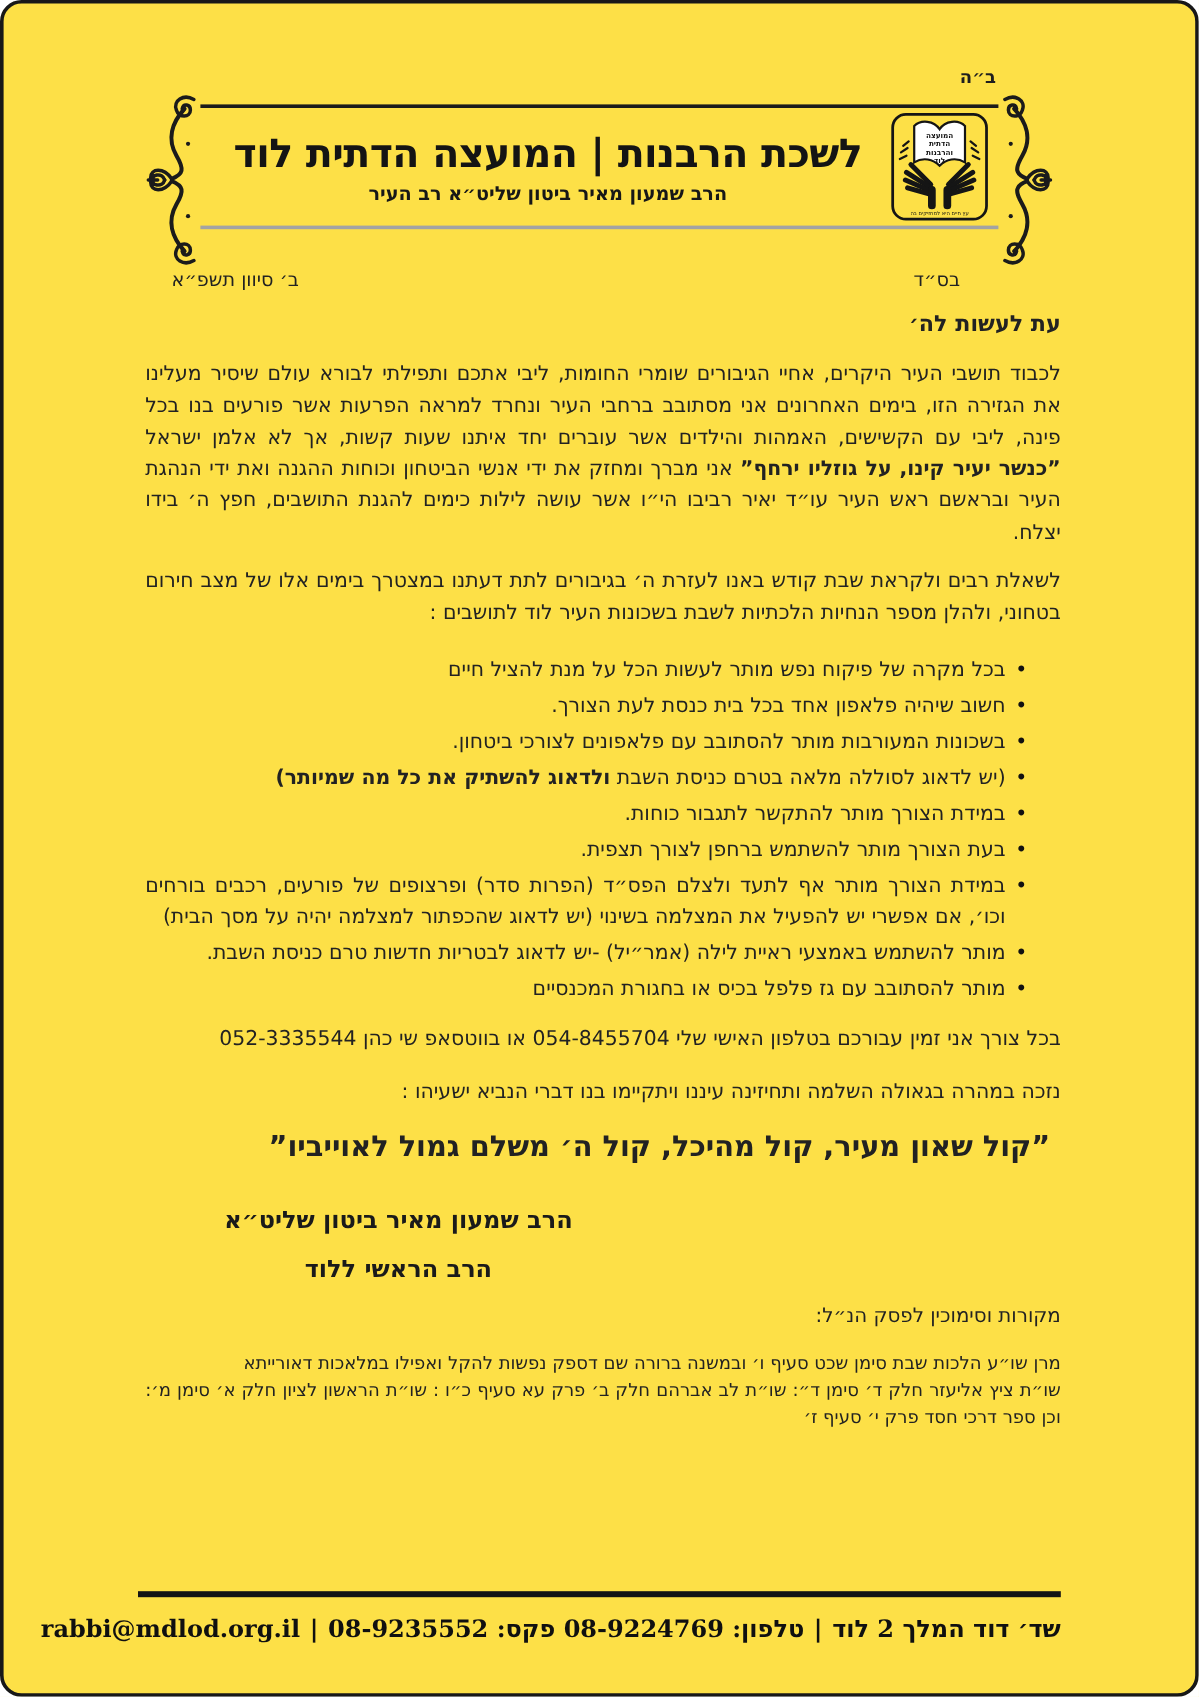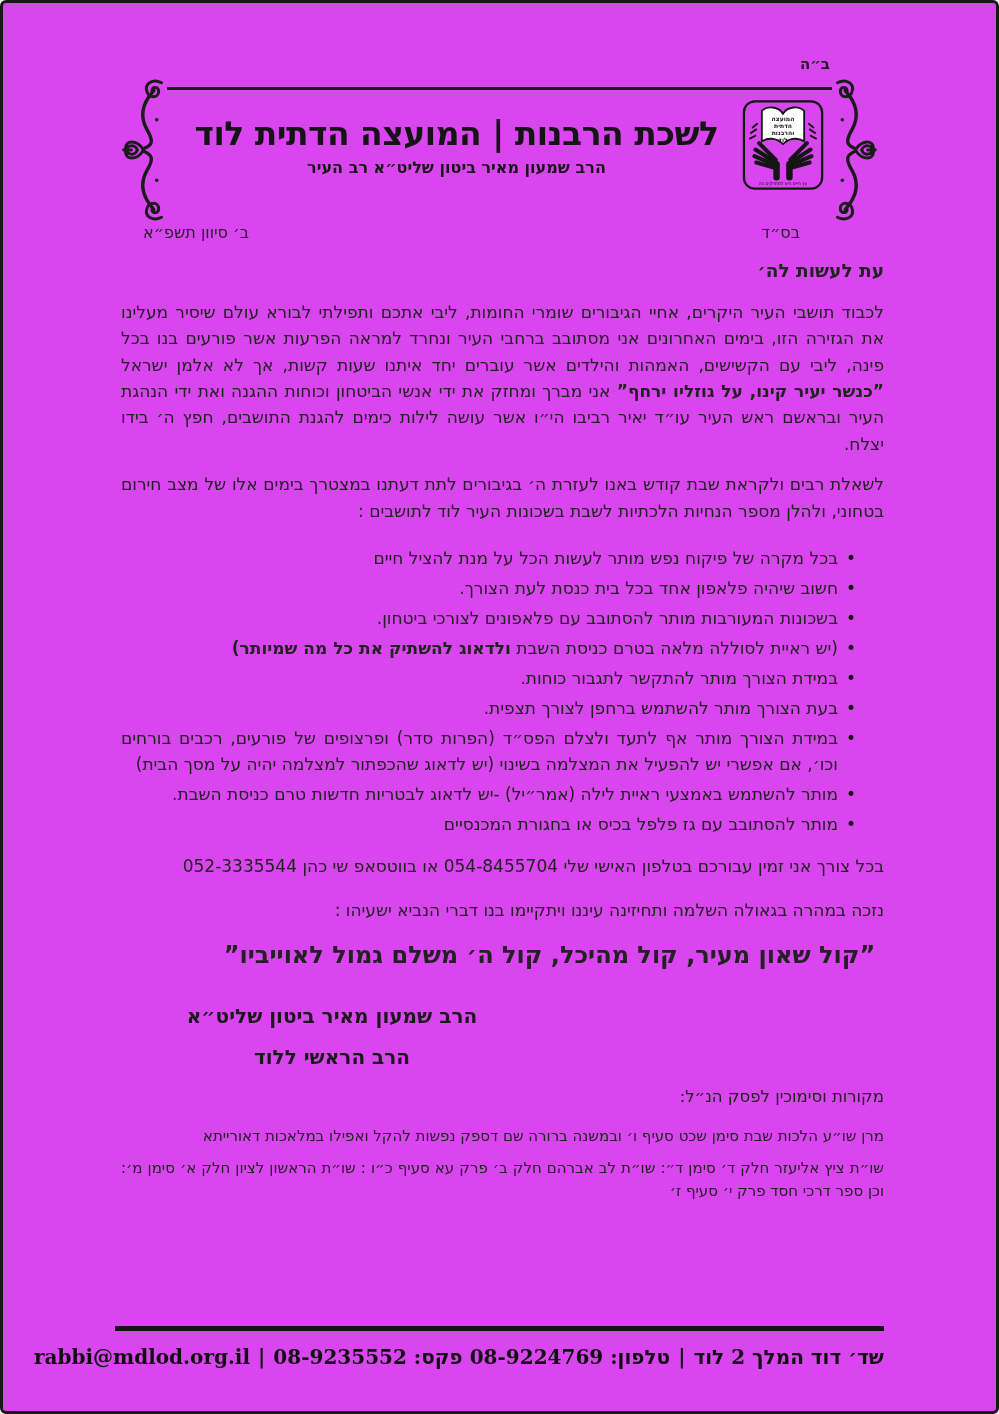--- a/index.html
+++ b/index.html
@@ -4,34 +4,34 @@
 <style>
   * { margin:0; padding:0; box-sizing:border-box; }
   html,body { background:#ffffff; }
   body {
     width:999px; height:1414px;
     font-family:"DejaVu Sans", sans-serif;
     color:#1e1e1e;
   }
   .page {
     position:relative; width:999px; height:1414px;
-    background:#d946ef; border:3px solid #181818; border-radius:6px;
+    background:#fde047; border:3px solid #181818; border-radius:18px;
     overflow:hidden;
   }
   .bh {
     position:absolute; top:52px; right:166px;
     font-size:15px; font-weight:bold; direction:rtl;
   }
   .header { position:relative; margin:84px 116px 0; height:118px; }
   .flourish { position:absolute; top:-10px; width:50px; height:146px; }
   .flourish.left  { left:2px; }
   .flourish.right { right:2px; transform:scaleX(-1); }
   .header-box {
-    margin:0 48px; height:116px;
-    border-top:3px solid #1b1b1b; border-bottom:3px solid #d946ef;
+    margin:0 48px; height:104px;
+    border-top:3px solid #1b1b1b; border-bottom:3px solid #a3a3a3;
     display:flex; direction:rtl; align-items:center; padding:5px 6px;
   }
   .logo { width:86px; height:92px; flex:0 0 auto; }
   .titles { flex:1; text-align:center; direction:rtl; }
   .title { font-size:33px; font-weight:bold; letter-spacing:-0.5px; color:#141414; }
   .subtitle { font-size:16px; font-weight:bold; margin-top:5px; color:#171717; }
 
   .content {
     direction:rtl; margin:0 118px; width:763px;
     font-size:17px; line-height:26.4px; text-align:right; color:#222;
@@ -60,21 +60,21 @@
     text-align:center; padding-left:94px;
   }
   .signature {
     margin:34px 392px 0 0; width:320px; text-align:center;
     font-weight:bold; font-size:20px; line-height:28px; color:#1a1a1a;
   }
   .signature div { margin-bottom:13px; }
   .sources-title { margin-top:4px; font-size:16.5px; }
   .source { font-size:15px; line-height:22.5px; text-align:justify; }
   .source1 { margin-top:14px; }
-  .source2 { margin-top:10px; }
+  .source2 { }
 
   .footer { position:absolute; left:112px; right:112px; bottom:42px; }
   .footer-rule { height:5px; background:#141414; }
   .footer-text {
     direction:rtl; text-align:center; margin-top:14px;
     font-family:"DejaVu Serif","DejaVu Sans",serif;
     font-weight:bold; font-size:20px; white-space:nowrap; color:#101010;
   }
   .footer-text .sep { padding:0 8px; }
   .hidden-defs { position:absolute; width:0; height:0; overflow:hidden; }
@@ -153,21 +153,21 @@
     <div class="opening">עת לעשות לה׳</div>
 
     <p class="par"><span>לכבוד תושבי העיר היקרים, אחיי הגיבורים שומרי החומות, ליבי אתכם ותפילתי לבורא עולם שיסיר מעלינו את הגזירה הזו, בימים האחרונים אני מסתובב ברחבי העיר ונחרד למראה הפרעות אשר פורעים בנו בכל פינה, ליבי עם הקשישים, האמהות והילדים אשר עוברים יחד איתנו שעות קשות, אך לא אלמן ישראל </span><span class="quote-inline">”כנשר יעיר קינו, על גוזליו ירחף”</span><span> אני מברך ומחזק את ידי אנשי הביטחון וכוחות ההגנה ואת ידי הנהגת העיר ובראשם ראש העיר עו״ד יאיר רביבו הי״ו אשר עושה לילות כימים להגנת התושבים, חפץ ה׳ בידו יצלח.</span></p>
 
     <p class="par">לשאלת רבים ולקראת שבת קודש באנו לעזרת ה׳ בגיבורים לתת דעתנו במצטרך בימים אלו של מצב חירום בטחוני, ולהלן מספר הנחיות הלכתיות לשבת בשכונות העיר לוד לתושבים :</p>
 
     <ul class="bullets">
       <li>בכל מקרה של פיקוח נפש מותר לעשות הכל על מנת להציל חיים</li>
       <li>חשוב שיהיה פלאפון אחד בכל בית כנסת לעת הצורך.</li>
       <li>בשכונות המעורבות מותר להסתובב עם פלאפונים לצורכי ביטחון.</li>
-      <li><span>(יש ראיית לסוללה מלאה בטרם כניסת השבת </span><span class="b-bold">ולדאוג להשתיק את כל מה שמיותר)</span></li>
+      <li><span>(יש לדאוג לסוללה מלאה בטרם כניסת השבת </span><span class="b-bold">ולדאוג להשתיק את כל מה שמיותר)</span></li>
       <li>במידת הצורך מותר להתקשר לתגבור כוחות.</li>
       <li>בעת הצורך מותר להשתמש ברחפן לצורך תצפית.</li>
       <li>במידת הצורך מותר אף לתעד ולצלם הפס״ד (הפרות סדר) ופרצופים של פורעים, רכבים בורחים וכו׳, אם אפשרי יש להפעיל את המצלמה בשינוי (יש לדאוג שהכפתור למצלמה יהיה על מסך הבית)</li>
       <li>מותר להשתמש באמצעי ראיית לילה (אמר״יל) -יש לדאוג לבטריות חדשות טרם כניסת השבת.</li>
       <li>מותר להסתובב עם גז פלפל בכיס או בחגורת המכנסיים</li>
     </ul>
 
     <p class="phone-line">בכל צורך אני זמין עבורכם בטלפון האישי שלי 054-8455704 או בווטסאפ שי כהן 052-3335544</p>
 
     <p class="closing-line">נזכה במהרה בגאולה השלמה ותחיזינה עיננו ויתקיימו בנו דברי הנביא ישעיהו :</p>

